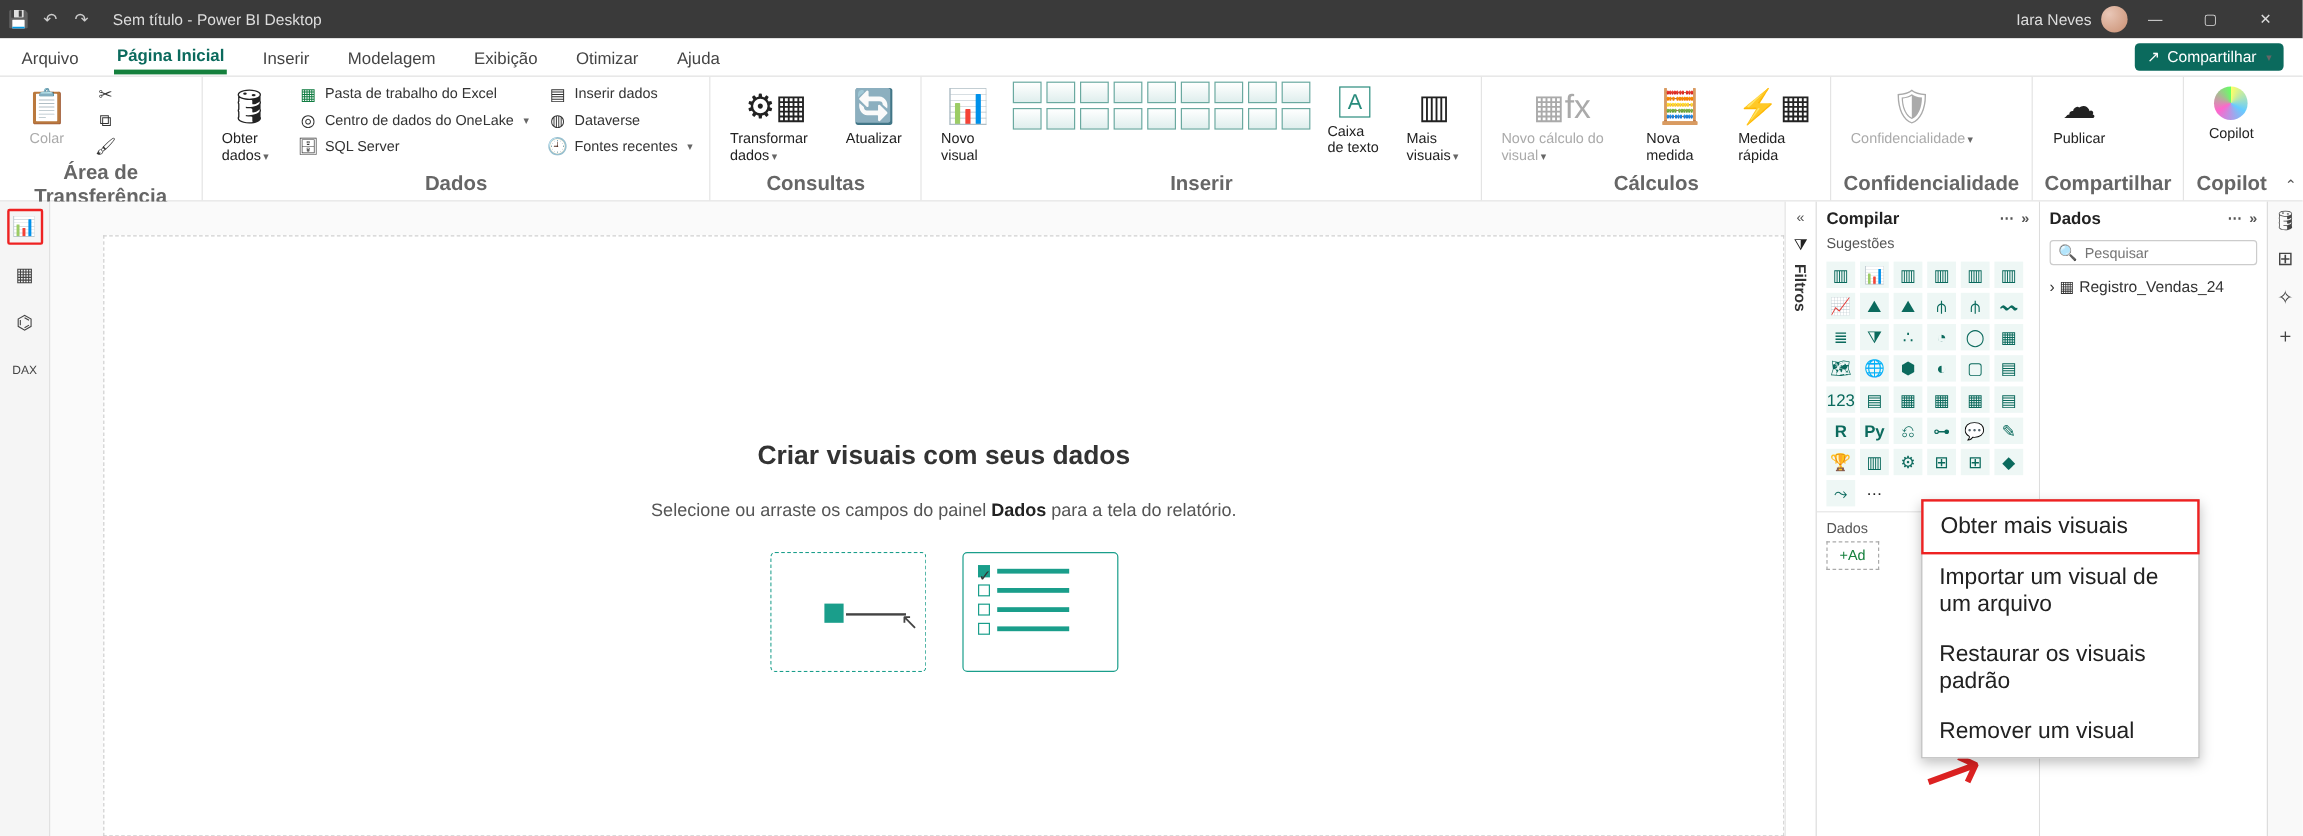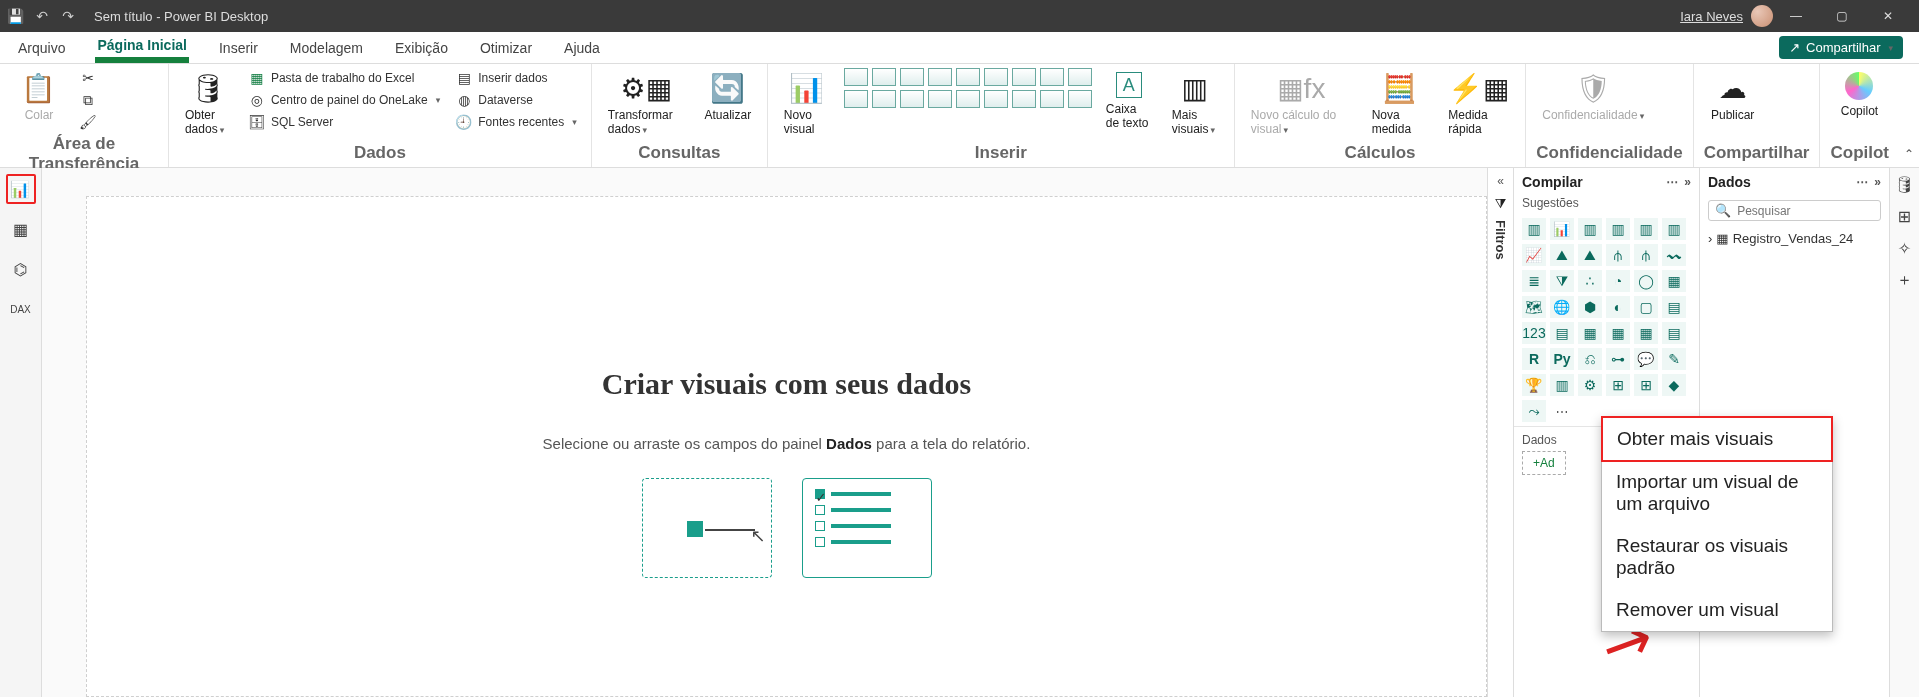--- a/index.html
+++ b/index.html
@@ -4,28 +4,28 @@
 <style>
   * { box-sizing: border-box; margin: 0; padding: 0; font-family: "Segoe UI", sans-serif; }
   body { width: 1919px; height: 697px; background: #fff; overflow: hidden; font-size: 13px; color: #222; }
 
   
   .titlebar { height: 32px; background: #3a3a3a; color: #ddd; display: flex; align-items: center; padding: 0 8px; }
   .titlebar .tb-left { display: flex; align-items: center; gap: 10px; }
   .tb-ico { width: 16px; height: 16px; display:flex; align-items:center; justify-content:center; font-size:14px; color:#ccc; cursor:pointer; }
   .titlebar .title { margin-left: 8px; font-size: 13px; }
   .titlebar .spacer { flex: 1; }
-  .titlebar .user { display:flex; align-items:center; gap:8px; font-size:13px;text-decoration:underline; }
+  .titlebar .user { display:flex; align-items:center; gap:8px; font-size:13px; }
   .avatar { width:22px; height:22px; border-radius:50%; background: radial-gradient(circle at 30% 30%, #e9c7b7, #c98f72); }
   .winbtn { width:46px; height:32px; display:flex; align-items:center; justify-content:center; color:#ddd; cursor:pointer; font-size:12px; }
 
   
   .menu { height: 32px; background:#fff; border-bottom:1px solid #ddd; display:flex; align-items:center; padding:0 16px; gap:28px; }
   .menu .tab { font-size:14px; color:#444; padding:4px 2px; cursor:pointer; }
-  .menu .tab.active { color:#0b6a5d; border-bottom:6px solid #15803d; font-weight:600; }
+  .menu .tab.active { color:#0b6a5d; border-bottom:4px solid #15803d; font-weight:600; }
   .menu .right { margin-left:auto; }
   .share-btn { background:#0b6a5d; color:#fff; padding:4px 10px; border-radius:4px; font-size:13px; display:flex; align-items:center; gap:6px; cursor:pointer; }
 
   
   .ribbon { height: 104px; background:#fff; display:flex; border-bottom:1px solid #ddd; }
   .ribgroup { border-right:1px solid #e4e4e4; display:flex; flex-direction:column; padding:4px 10px 0; }
   .ribgroup .grp-body { flex:1; display:flex; align-items:flex-start; gap:8px; }
   .ribgroup .grp-label { text-align:center; font-size:17px; color:#666; padding:2px 0 4px;font-weight:bold; }
   .bigbtn { display:flex; flex-direction:column; align-items:center; justify-content:flex-start; gap:4px; padding:4px 6px; cursor:pointer; font-size:12px; color:#222; min-width:58px; }
   .bigbtn.disabled { color:#aaa; }
@@ -41,21 +41,21 @@
 
   
   .main { display:flex; height: calc(697px - 32px - 32px - 104px); }
   .leftrail { width:42px; background:#f5f5f5; border-right:1px solid #ddd; display:flex; flex-direction:column; align-items:center; padding-top:6px; gap:10px; }
   .railbtn { width:30px; height:30px; display:flex; align-items:center; justify-content:center; cursor:pointer; color:#444; font-size:16px; border-radius:2px; }
   .railbtn.sel { border:2px solid #e22; }
 
   .canvas { flex:1; position:relative; background:#fafafa; overflow:hidden; }
   .canvas-inner { position:absolute; top:28px; left:44px; right:0; bottom:0; background:#fff; border:1px dashed #cfcfcf; }
   .placeholder { position:absolute; top:170px; left:50%; transform:translateX(-50%); text-align:center; color:#333; width:700px; }
-  .placeholder h2 { font-size:30px; font-weight:600; margin-bottom:34px;font-family:Liberation Serif, serif; }
+  .placeholder h2 { font-size:22px; font-weight:600; margin-bottom:24px; }
   .placeholder p { font-size:15px; color:#555; }
   .placeholder p b { color:#222; }
   .ill { margin-top:26px; display:flex; justify-content:center; gap:30px; }
   .ill-card { width:130px; height:100px; border:1px dashed #1a9e8b; border-radius:4px; background:#fff; position:relative; }
   .ill-card.solid { border-style:solid; border-color:#1a9e8b; }
   .arrow-note { position:absolute; right:46px; bottom:20px; font-size:60px; color:#d22; transform:rotate(25deg); pointer-events:none; }
 
   .sidepane { width:200px; border-left:1px solid #ddd; background:#fff; display:flex; flex-direction:column; }
   .spn-head { display:flex; align-items:center; justify-content:space-between; padding:6px 8px; font-weight:600; font-size:14px;gap:44px; }
   .spn-sub { font-size:12px; color:#555; padding:0 8px 4px; }
@@ -148,21 +148,21 @@
         <span class="ico">🛢</span>
         <span><span>Obter dados</span><span class="chev">▾</span></span>
       </div>
       <div class="smallcol">
         <span class="smallbtn">
             <span class="sico" style="color:#107c41">▦</span>
             <span>Pasta de trabalho do Excel</span>
           </span>
         <span class="smallbtn">
             <span class="sico">◎</span>
-            <span>Centro de painel do OneLake</span>
+            <span>Centro de dados do OneLake</span>
             <span class="chev">▾</span>
           </span>
         <span class="smallbtn">
             <span class="sico">🗄</span>
             <span>SQL Server</span>
           </span>
       </div>
       <div class="smallcol">
         <span class="smallbtn">
             <span class="sico">▤</span>

